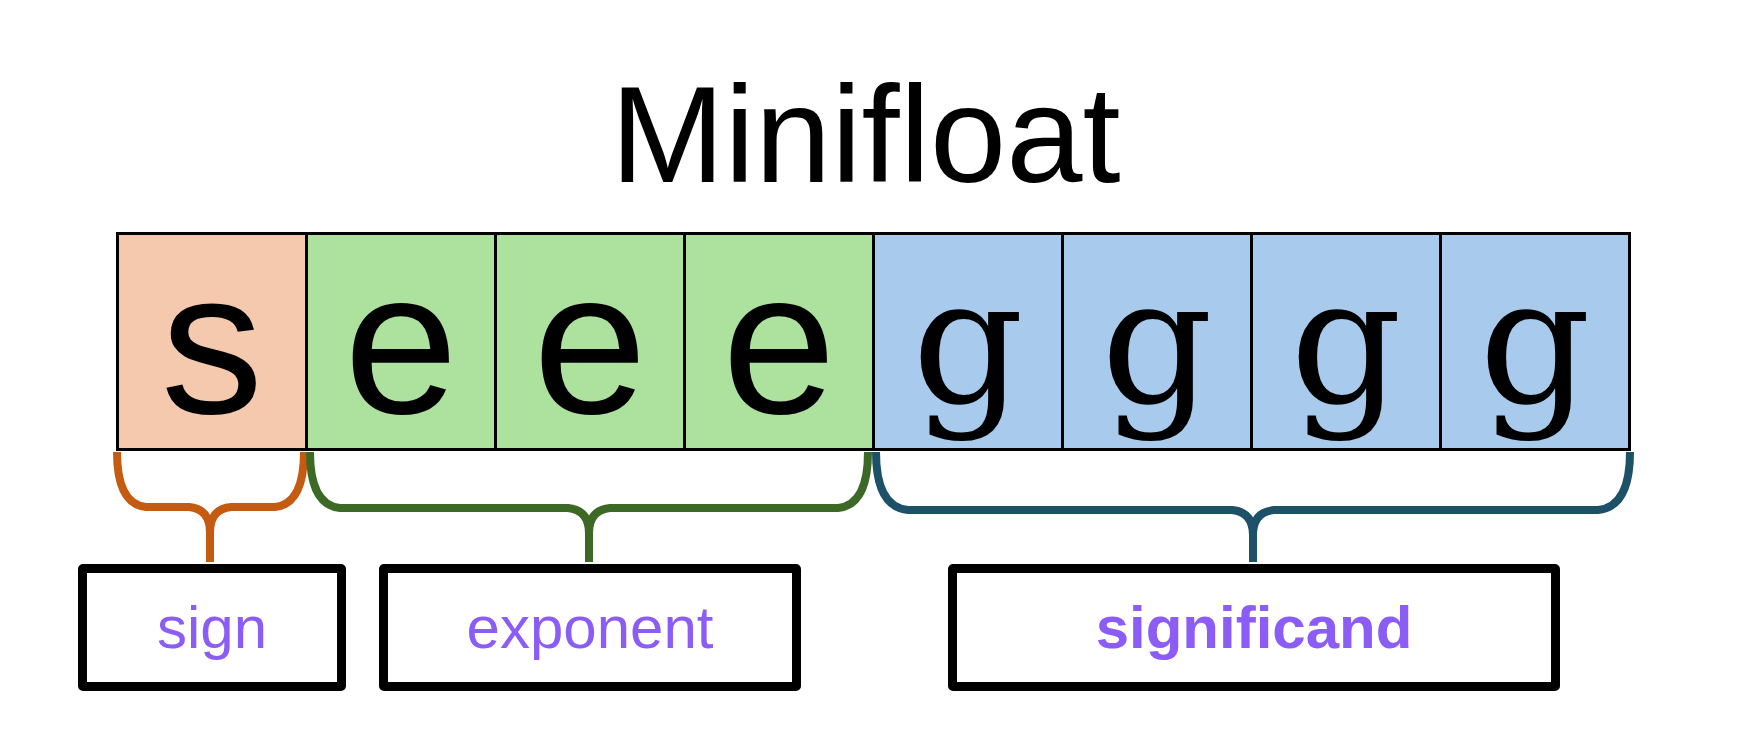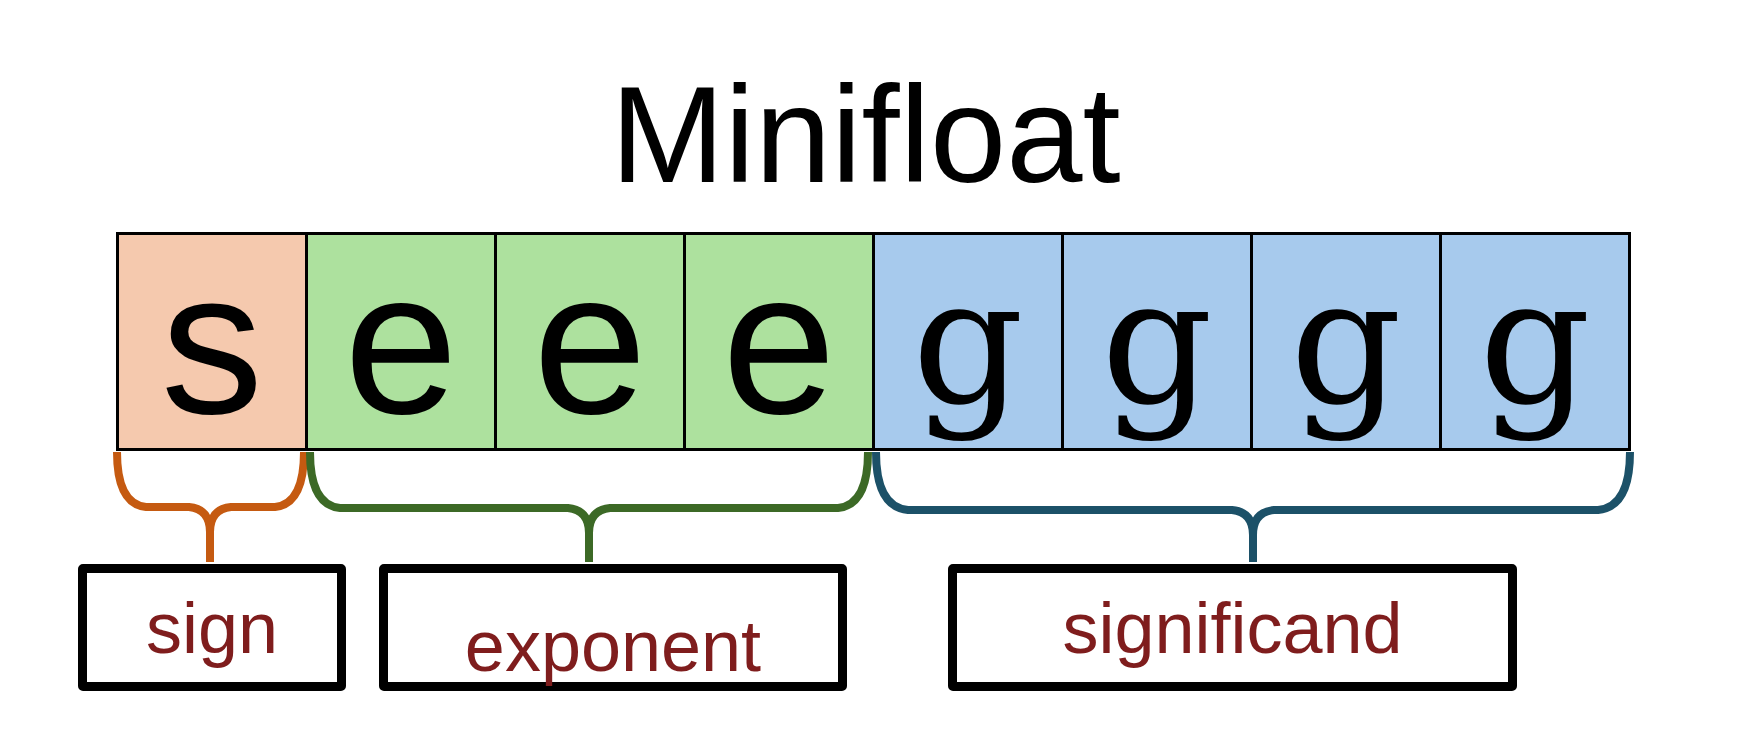--- a/index.html
+++ b/index.html
@@ -47,26 +47,26 @@
   .labelbox{
     position:absolute;
     top:564px;height:127px;
     background:#ffffff;
     border:9px solid #000;
     border-radius:5px;
     box-sizing:border-box;
     display:flex;align-items:center;justify-content:center;
   }
   .labelbox .labeltext{
-    font-size:72px;line-height:1;color:#7f1d1d;
+    font-size:60px;line-height:1;color:#8b5cf6;
     white-space:nowrap;
   }
   #box-sign{left:78px;width:268px;}
-  #box-exponent{left:379px;width:468px;align-items:flex-end;}
-  #box-significand{left:948px;width:569px;}
+  #box-exponent{left:379px;width:422px;}
+  #box-significand{left:948px;width:612px;font-weight:bold;}
 </style>
 </head>
 <body>
 
 <div class="stage">
 
   <div class="title">Minifloat</div>
 
   <div class="bitrow">
     <div class="bitcell" style="background-color: rgb(245, 201, 174);">

